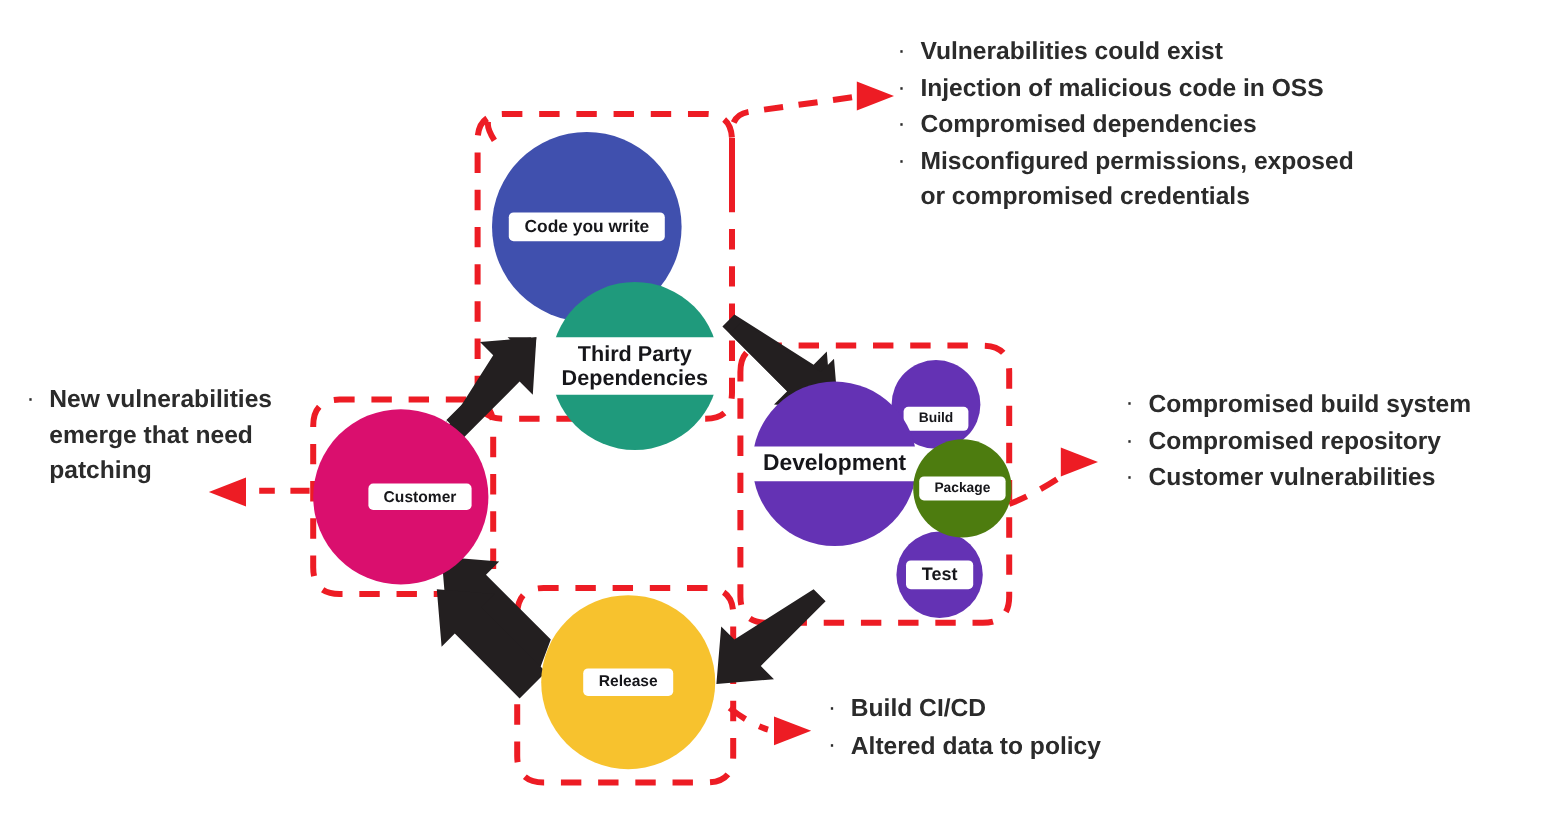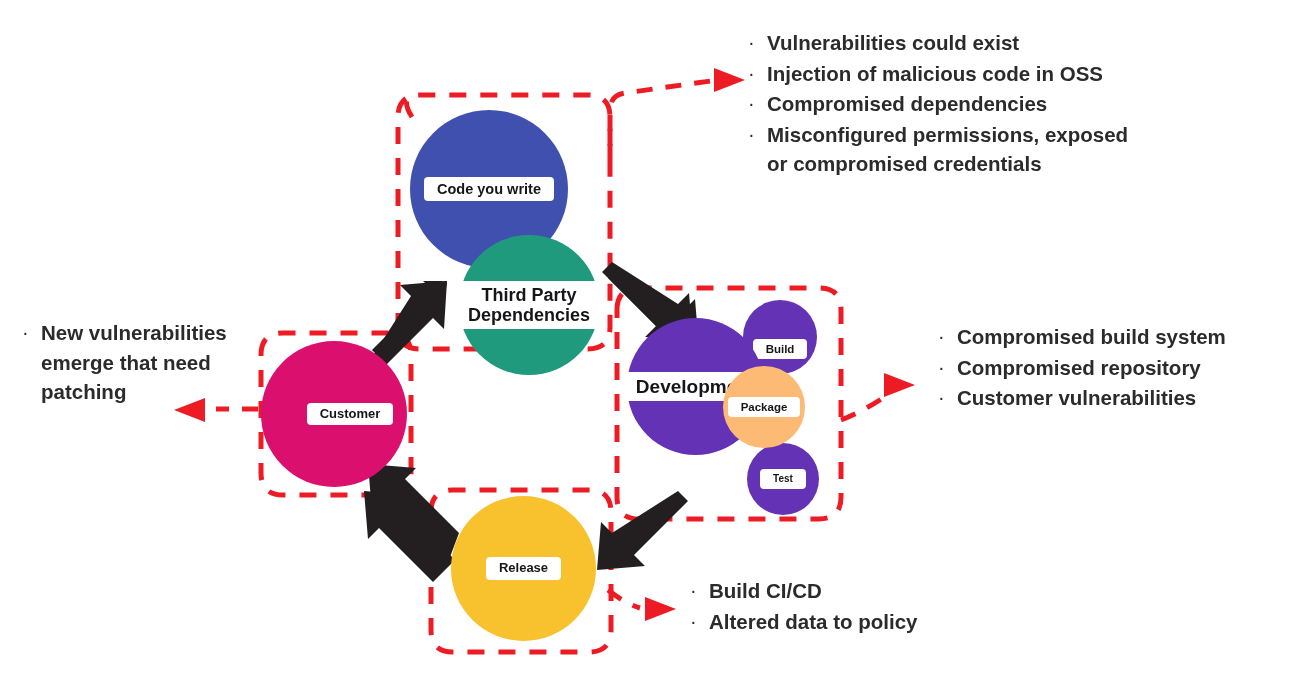--- a/index.html
+++ b/index.html
@@ -59,25 +59,25 @@
 
   .n-release     { left: 451px; top: 496px;  width: 145px; height: 145px; background: #f7c22e; z-index: 5; }
   .n-release .node-label    { font-size: 13px; }
 
   .n-development { left: 627px; top: 318px;  width: 137px; height: 137px; background: #6432b4; z-index: 6; }
   .n-development .node-label{ font-size: 19px; }
 
   .n-build       { left: 743px; top: 300px;  width: 74px;  height: 74px;  background: #6432b4; z-index: 5; }
   .n-build .node-label      { font-size: 11.5px; margin-top: 24px; }
 
-  .n-package     { left: 723px; top: 366px;  width: 82px;  height: 82px;  background: #fdba74; z-index: 7; }
+  .n-package     { left: 761px; top: 366px;  width: 82px;  height: 82px;  background: #4d7c0f; z-index: 7; }
   .n-package .node-label    { font-size: 11.5px; }
 
   .n-test        { left: 747px; top: 443px;  width: 72px;  height: 72px;  background: #6432b4; z-index: 5; }
-  .n-test .node-label       { font-size: 10px; text-align: right; }
+  .n-test .node-label       { font-size: 15px; text-align: right; }
 
   
   .callout {
     position: absolute;
     color: #2b2b2b;
     font-size: 20.5px;
     line-height: 1.44;
   }
   .callout .bullet-row {
     display: flex;

